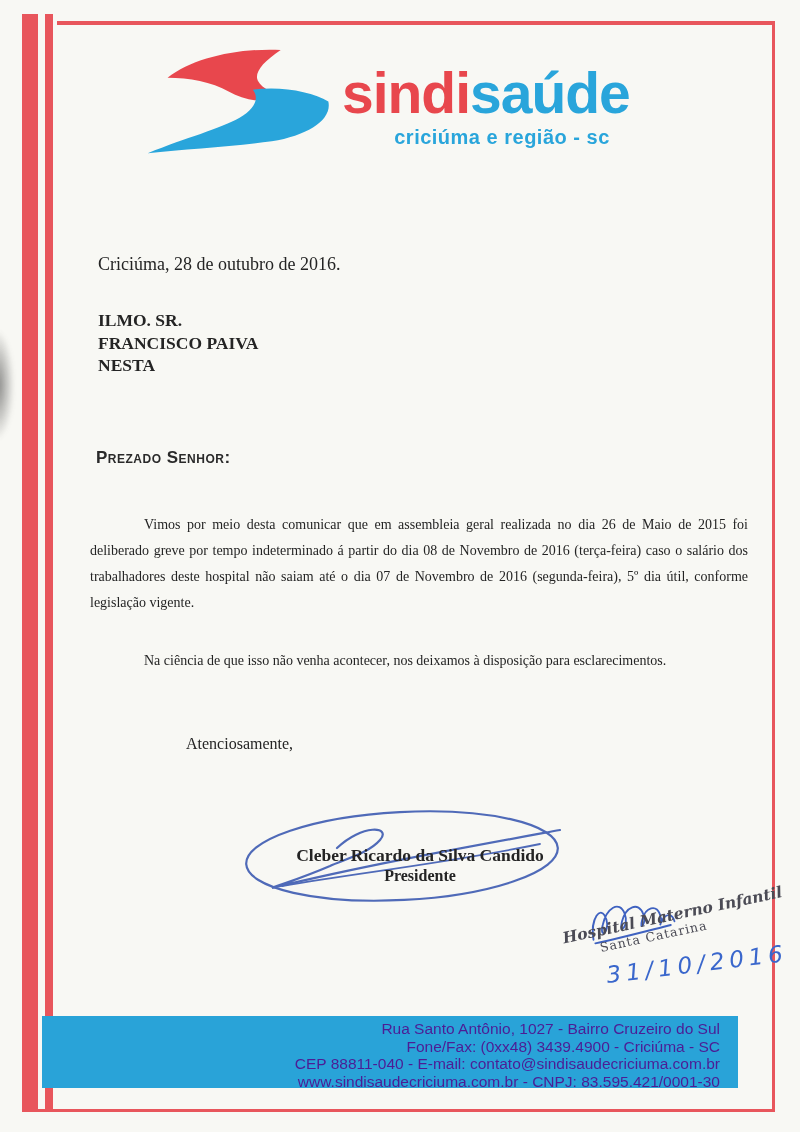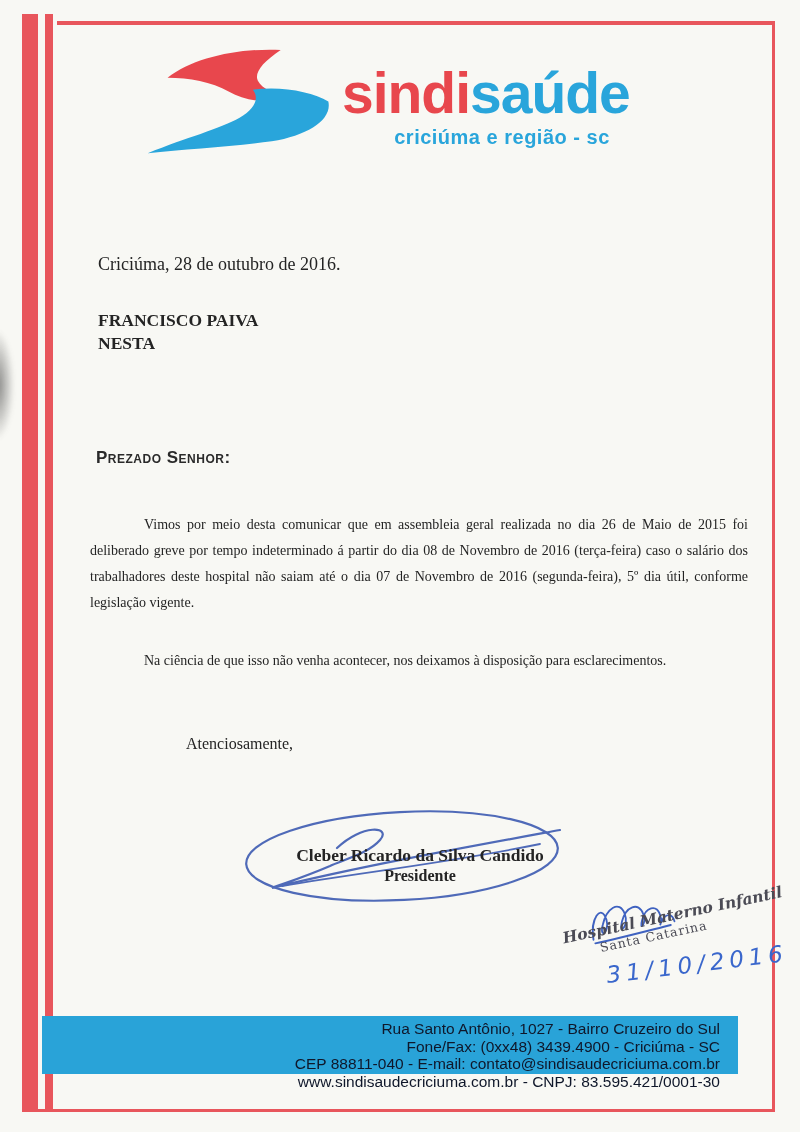--- a/index.html
+++ b/index.html
@@ -73,22 +73,22 @@
   }
   .stamp-region { font-family:"DejaVu Serif", serif; font-size:12.5px; letter-spacing:1px; }
   .stamp-date {
     left:608px; top:962px; font-family:"DejaVu Sans", sans-serif; font-style:italic;
     font-size:23px; color:#3a67cc; letter-spacing:5px; transform:rotate(-7deg);
     transform-origin:left bottom; white-space:nowrap;
   }
 
   
   .footer-bar {
-    left:42px; top:1016px; width:696px; height:58px; background:#29a3d8;
-    color:#0f172a; font-family:"Liberation Sans", sans-serif;
+    left:42px; top:1016px; width:696px; height:72px; background:#29a3d8;
+    color:#4c1d95; font-family:"Liberation Sans", sans-serif;
     font-size:15.5px; line-height:17.5px; text-align:right;
     padding:4px 18px 0 0; box-sizing:border-box;
   }
   .footer-line { white-space:nowrap; }
 </style>
 </head>
 <body>
 
 <div class="page">
 
@@ -106,20 +106,21 @@
     </svg>
   </div>
   <div class="abs wordmark">
     <span class="red">sindi</span><span class="blue">saúde</span>
   </div>
   <div class="abs logo-subtitle">criciúma e região - sc</div>
 
   <div class="abs date-line">Criciúma, 28 de outubro de 2016.</div>
 
   <div class="abs recipient">
+    <div>ILMO. SR.</div>
     <div>FRANCISCO PAIVA</div>
     <div>NESTA</div>
   </div>
 
   <div class="abs salutation">Prezado Senhor:</div>
 
   <p class="abs body-par par1">Vimos por meio desta comunicar que em assembleia geral realizada no dia 26 de Maio de 2015 foi deliberado greve por tempo indeterminado á partir do dia 08 de Novembro de 2016 (terça-feira) caso o salário dos trabalhadores deste hospital não saiam até o dia 07 de Novembro de 2016 (segunda-feira), 5º dia útil, conforme legislação vigente.</p>
   <p class="abs body-par par2">Na ciência de que isso não venha acontecer, nos deixamos à disposição para esclarecimentos.</p>
 
   <div class="abs closing">Atenciosamente,</div>

